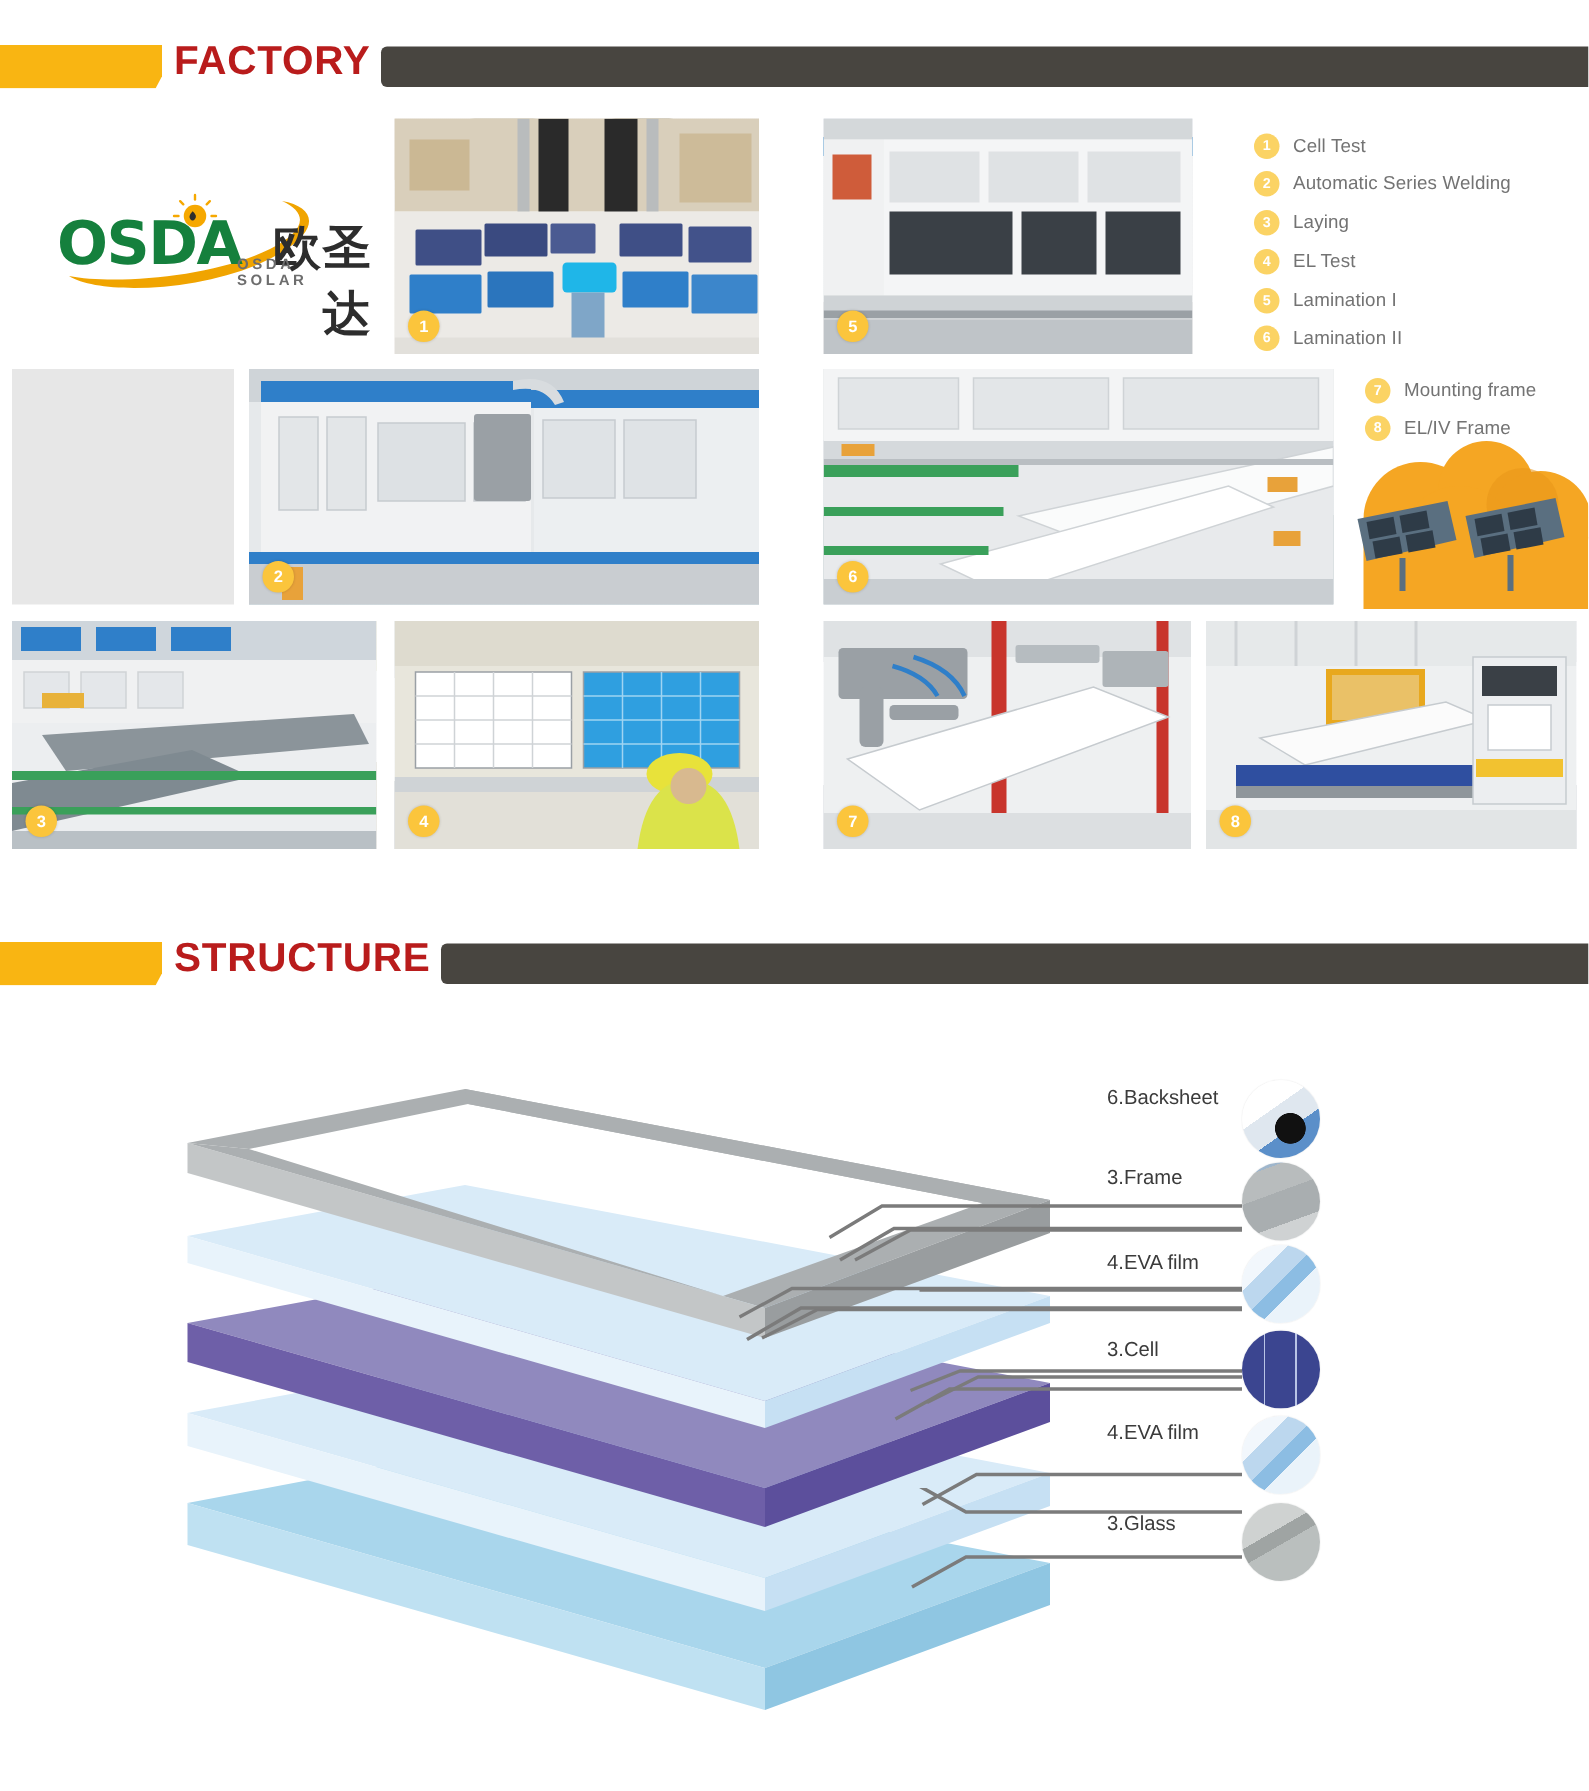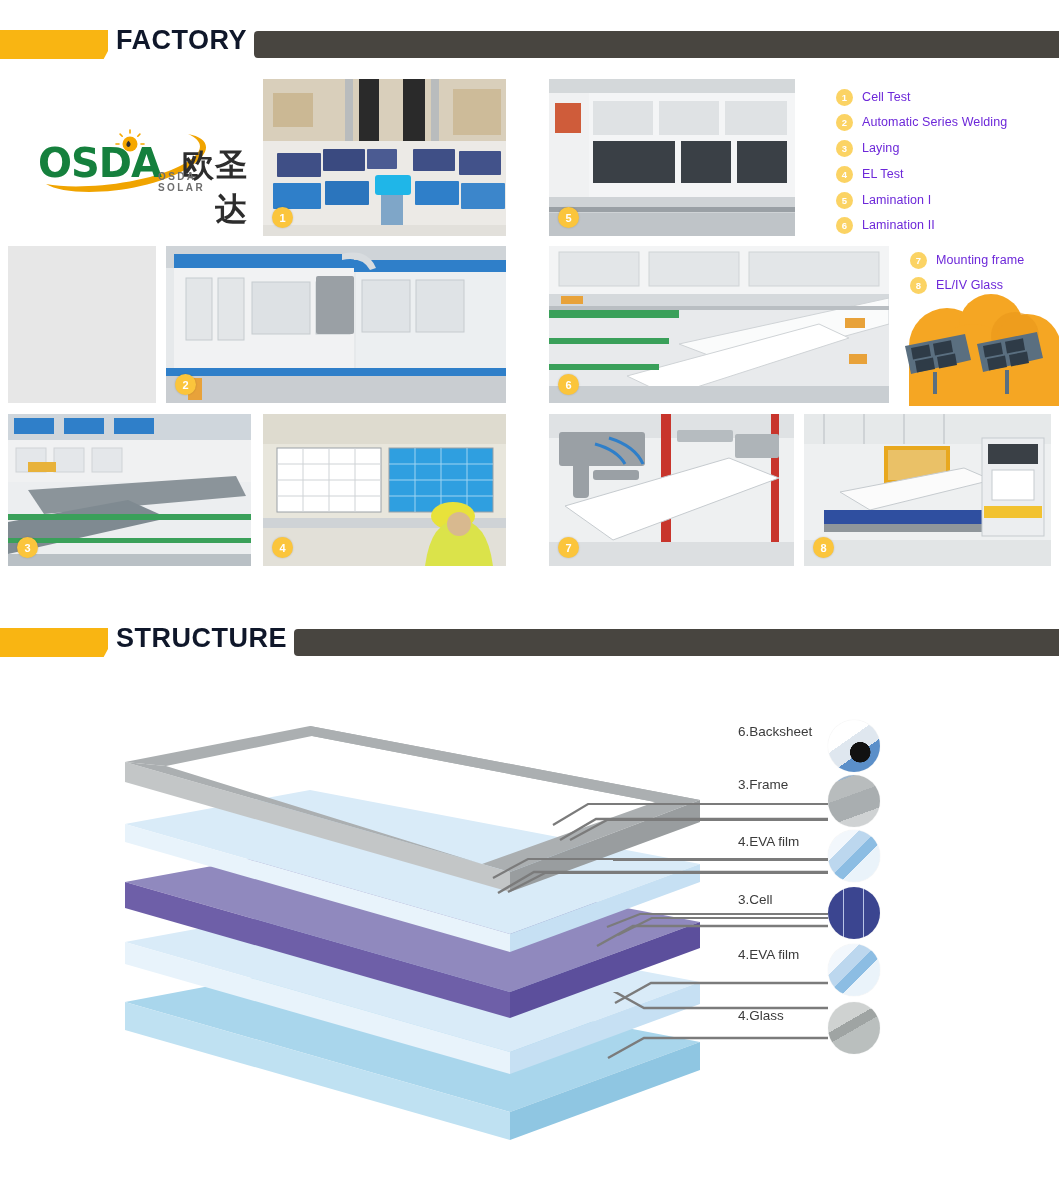--- a/index.html
+++ b/index.html
@@ -15,21 +15,21 @@
   
   .sec-header { position: absolute; left: 0; width: 1059px; height: 40px; }
   .sec-yellow {
     position: absolute; left: 0; top: 0; width: 108px; height: 29px;
     background: #F9B512;
     clip-path: polygon(0 0, 100% 0, 100% 72%, 96% 100%, 0 100%);
   }
   .sec-title {
     position: absolute; left: 116px; top: -5px;
     font-size: 27px; font-weight: bold; letter-spacing: 0.5px;
-    color: #0f172a; white-space: nowrap;
+    color: #b91c1c; white-space: nowrap;
   }
   .sec-dark {
     position: absolute; top: 1px; height: 27px; right: 0;
     background: #484540;
     border-radius: 4px 0 0 4px;
   }
 
   
   .photo {
     position: absolute; overflow: hidden; background: #d8d8d8;
@@ -63,21 +63,21 @@
   
   .legend { position: absolute; }
   .legend-row { position: absolute; display: flex; align-items: center; height: 18px; }
   .legend-num {
     width: 17px; height: 17px; border-radius: 50%;
     background: #FBD364; color: #fff;
     font-size: 9.5px; display: flex; align-items: center; justify-content: center;
     flex: 0 0 auto; font-weight: 600;
   }
   .legend-label {
-    margin-left: 9px; font-size: 12.5px; color: #6d28d9;
+    margin-left: 9px; font-size: 12.5px; color: #737373;
     white-space: nowrap; letter-spacing: .1px;
   }
 
   
   .logo { position: absolute; left: 38px; top: 122px; width: 210px; height: 72px; }
   .logo-text {
     position: absolute; left: 0; top: 18px;
     font-size: 40px; font-weight: bold; color: #15803d;
     letter-spacing: -1px; font-family: "DejaVu Sans", sans-serif;
   }
@@ -386,21 +386,21 @@
     </div>
   </div>
 
   <div class="legend" style="left:910px;top:251px;width:150px;height:50px;">
     <div class="legend-row" style="top:0px;left:0;">
       <div class="legend-num">7</div>
       <div class="legend-label">Mounting frame</div>
     </div>
     <div class="legend-row" style="top:25px;left:0;">
       <div class="legend-num">8</div>
-      <div class="legend-label">EL/IV Glass</div>
+      <div class="legend-label">EL/IV Frame</div>
     </div>
   </div>
 
   <div class="ovl" style="left:895px;top:288px;width:164px;height:118px;overflow:hidden;">
     <svg width="164" height="118" viewBox="0 0 164 118">
       <g fill="#F5A623">
         <circle cx="52" cy="58" r="38"></circle>
         <circle cx="96" cy="38" r="32"></circle>
         <circle cx="132" cy="60" r="34"></circle>
         <circle cx="78" cy="76" r="40"></circle>
@@ -536,21 +536,21 @@
         <path d="M606,0 L640,22 L828,22" stroke="none"></path>
         <path d="M608,-4 L644,16 L828,16"></path>
       </g>
     </svg>
 
     <div class="callout-label" style="left:738px;top:52px;">6.Backsheet</div>
     <div class="callout-label" style="left:738px;top:105px;">3.Frame</div>
     <div class="callout-label" style="left:738px;top:162px;">4.EVA film</div>
     <div class="callout-label" style="left:738px;top:220px;">3.Cell</div>
     <div class="callout-label" style="left:738px;top:275px;">4.EVA film</div>
-    <div class="callout-label" style="left:738px;top:336px;">4.Glass</div>
+    <div class="callout-label" style="left:738px;top:336px;">3.Glass</div>
 
     <div class="thumb t-backsheet" style="left:828px;top:48px;"></div>
     <div class="thumb t-frame" style="left:828px;top:103px;"></div>
     <div class="thumb t-eva" style="left:828px;top:158px;"></div>
     <div class="thumb t-cell" style="left:828px;top:215px;"></div>
     <div class="thumb t-eva" style="left:828px;top:272px;"></div>
     <div class="thumb t-glass" style="left:828px;top:330px;"></div>
   </div>
 
 </div>

